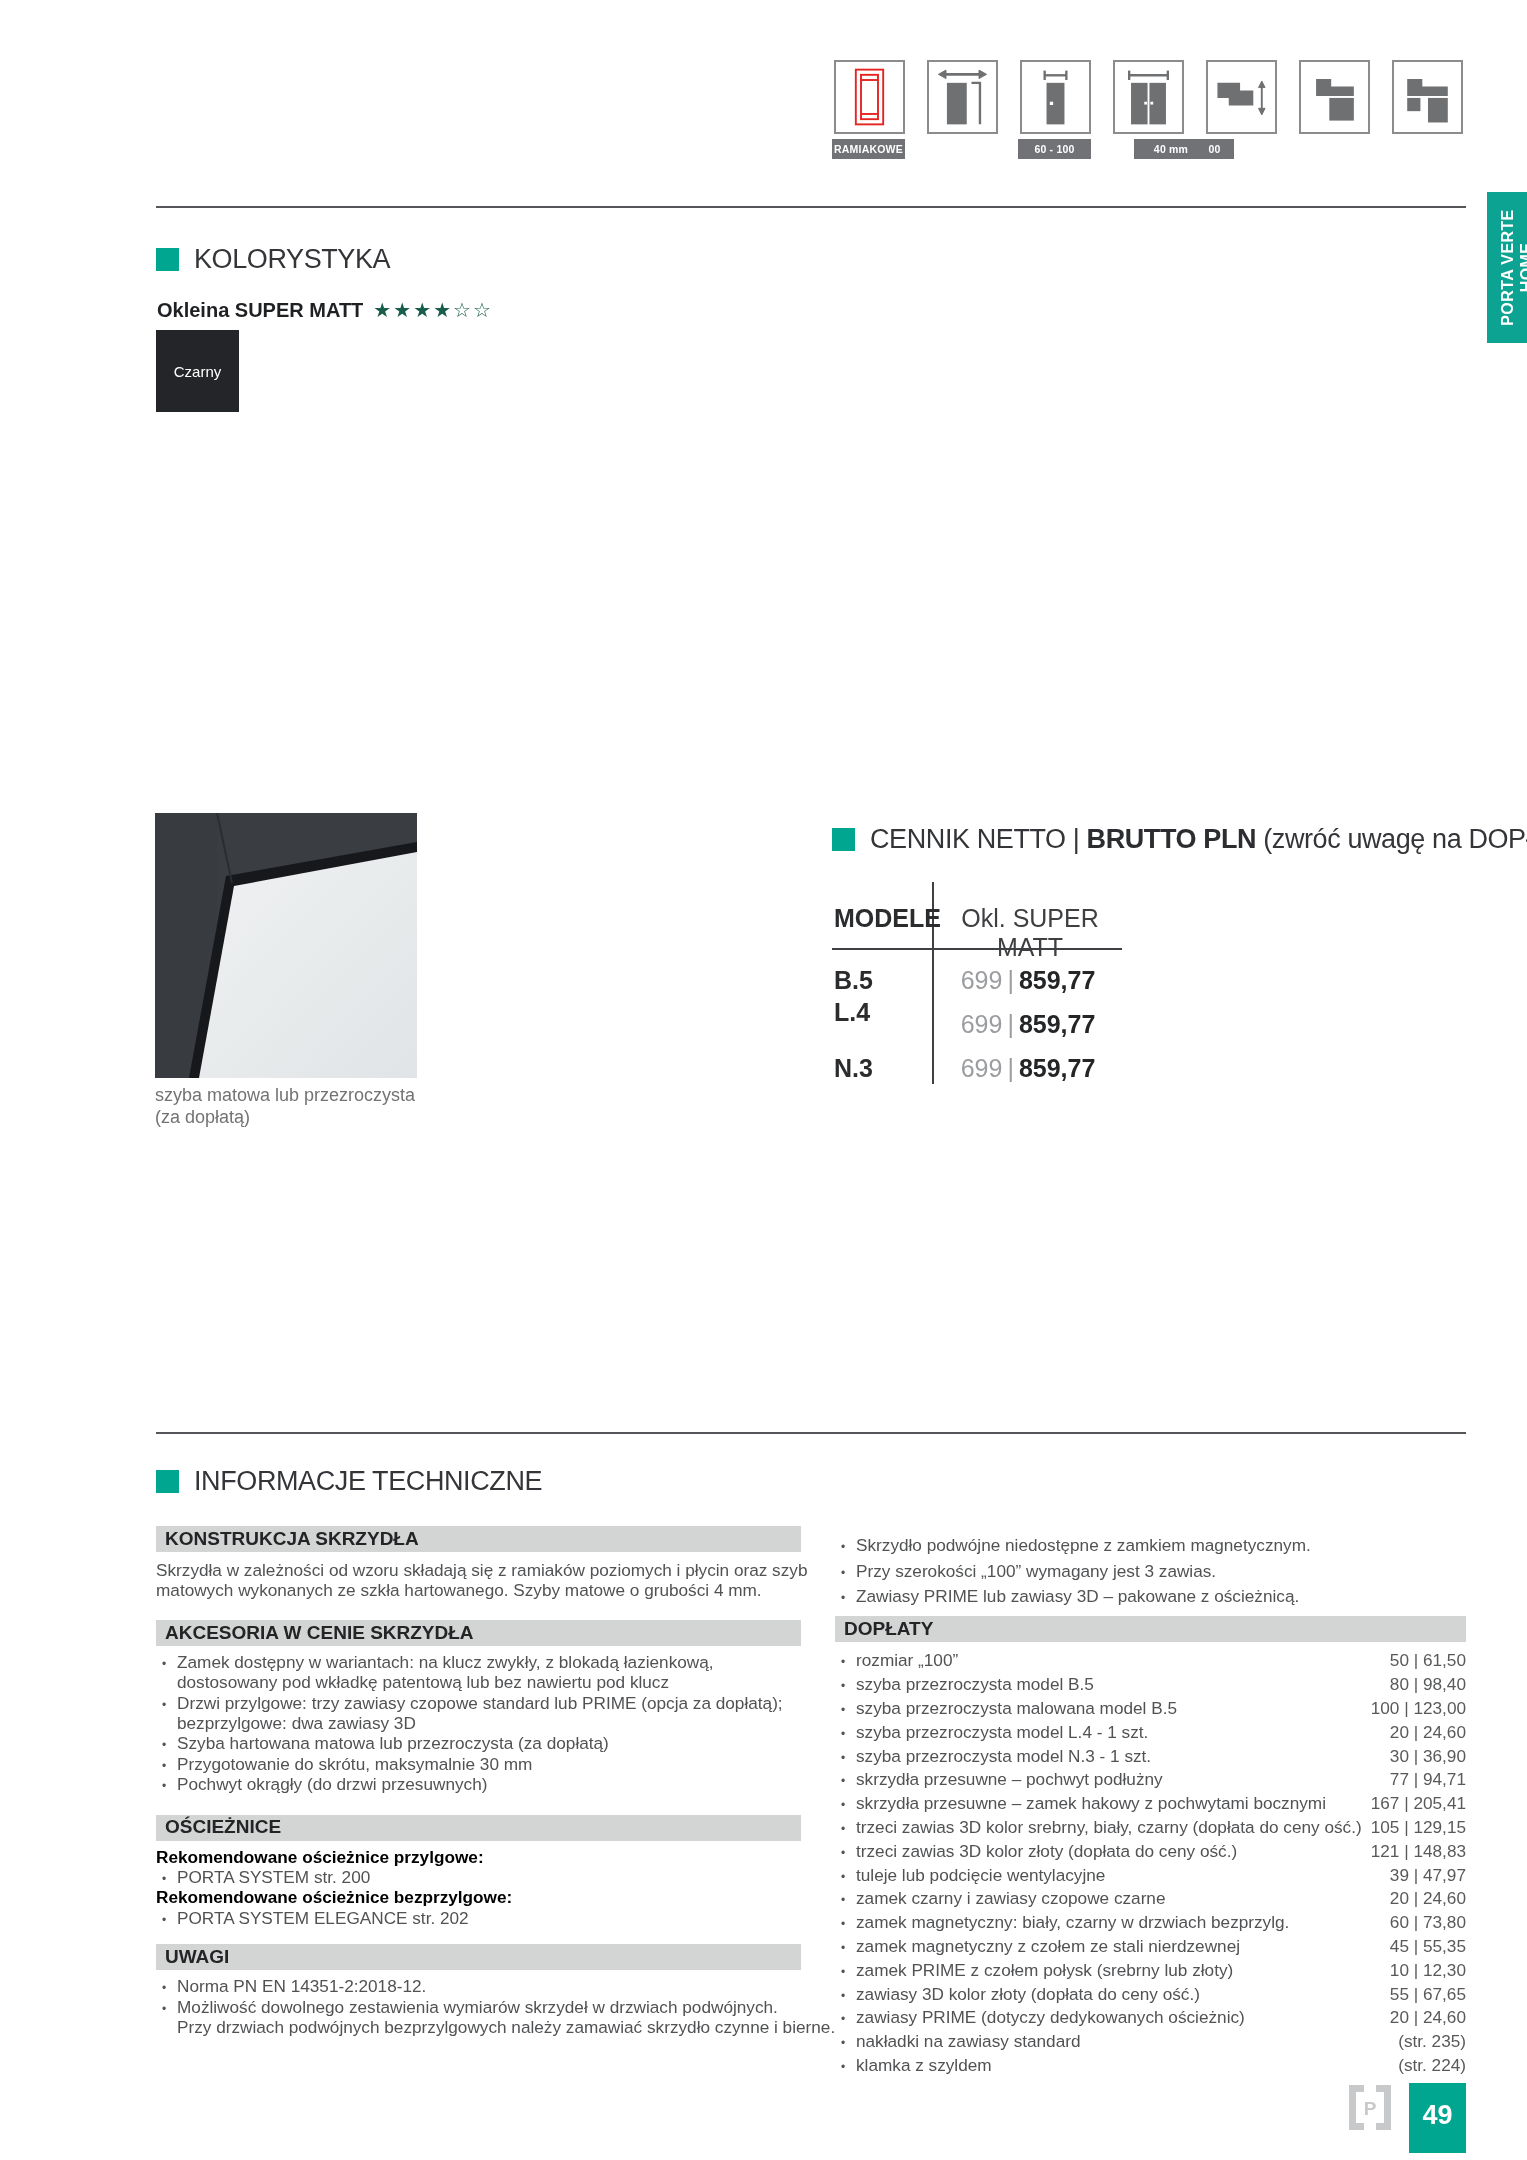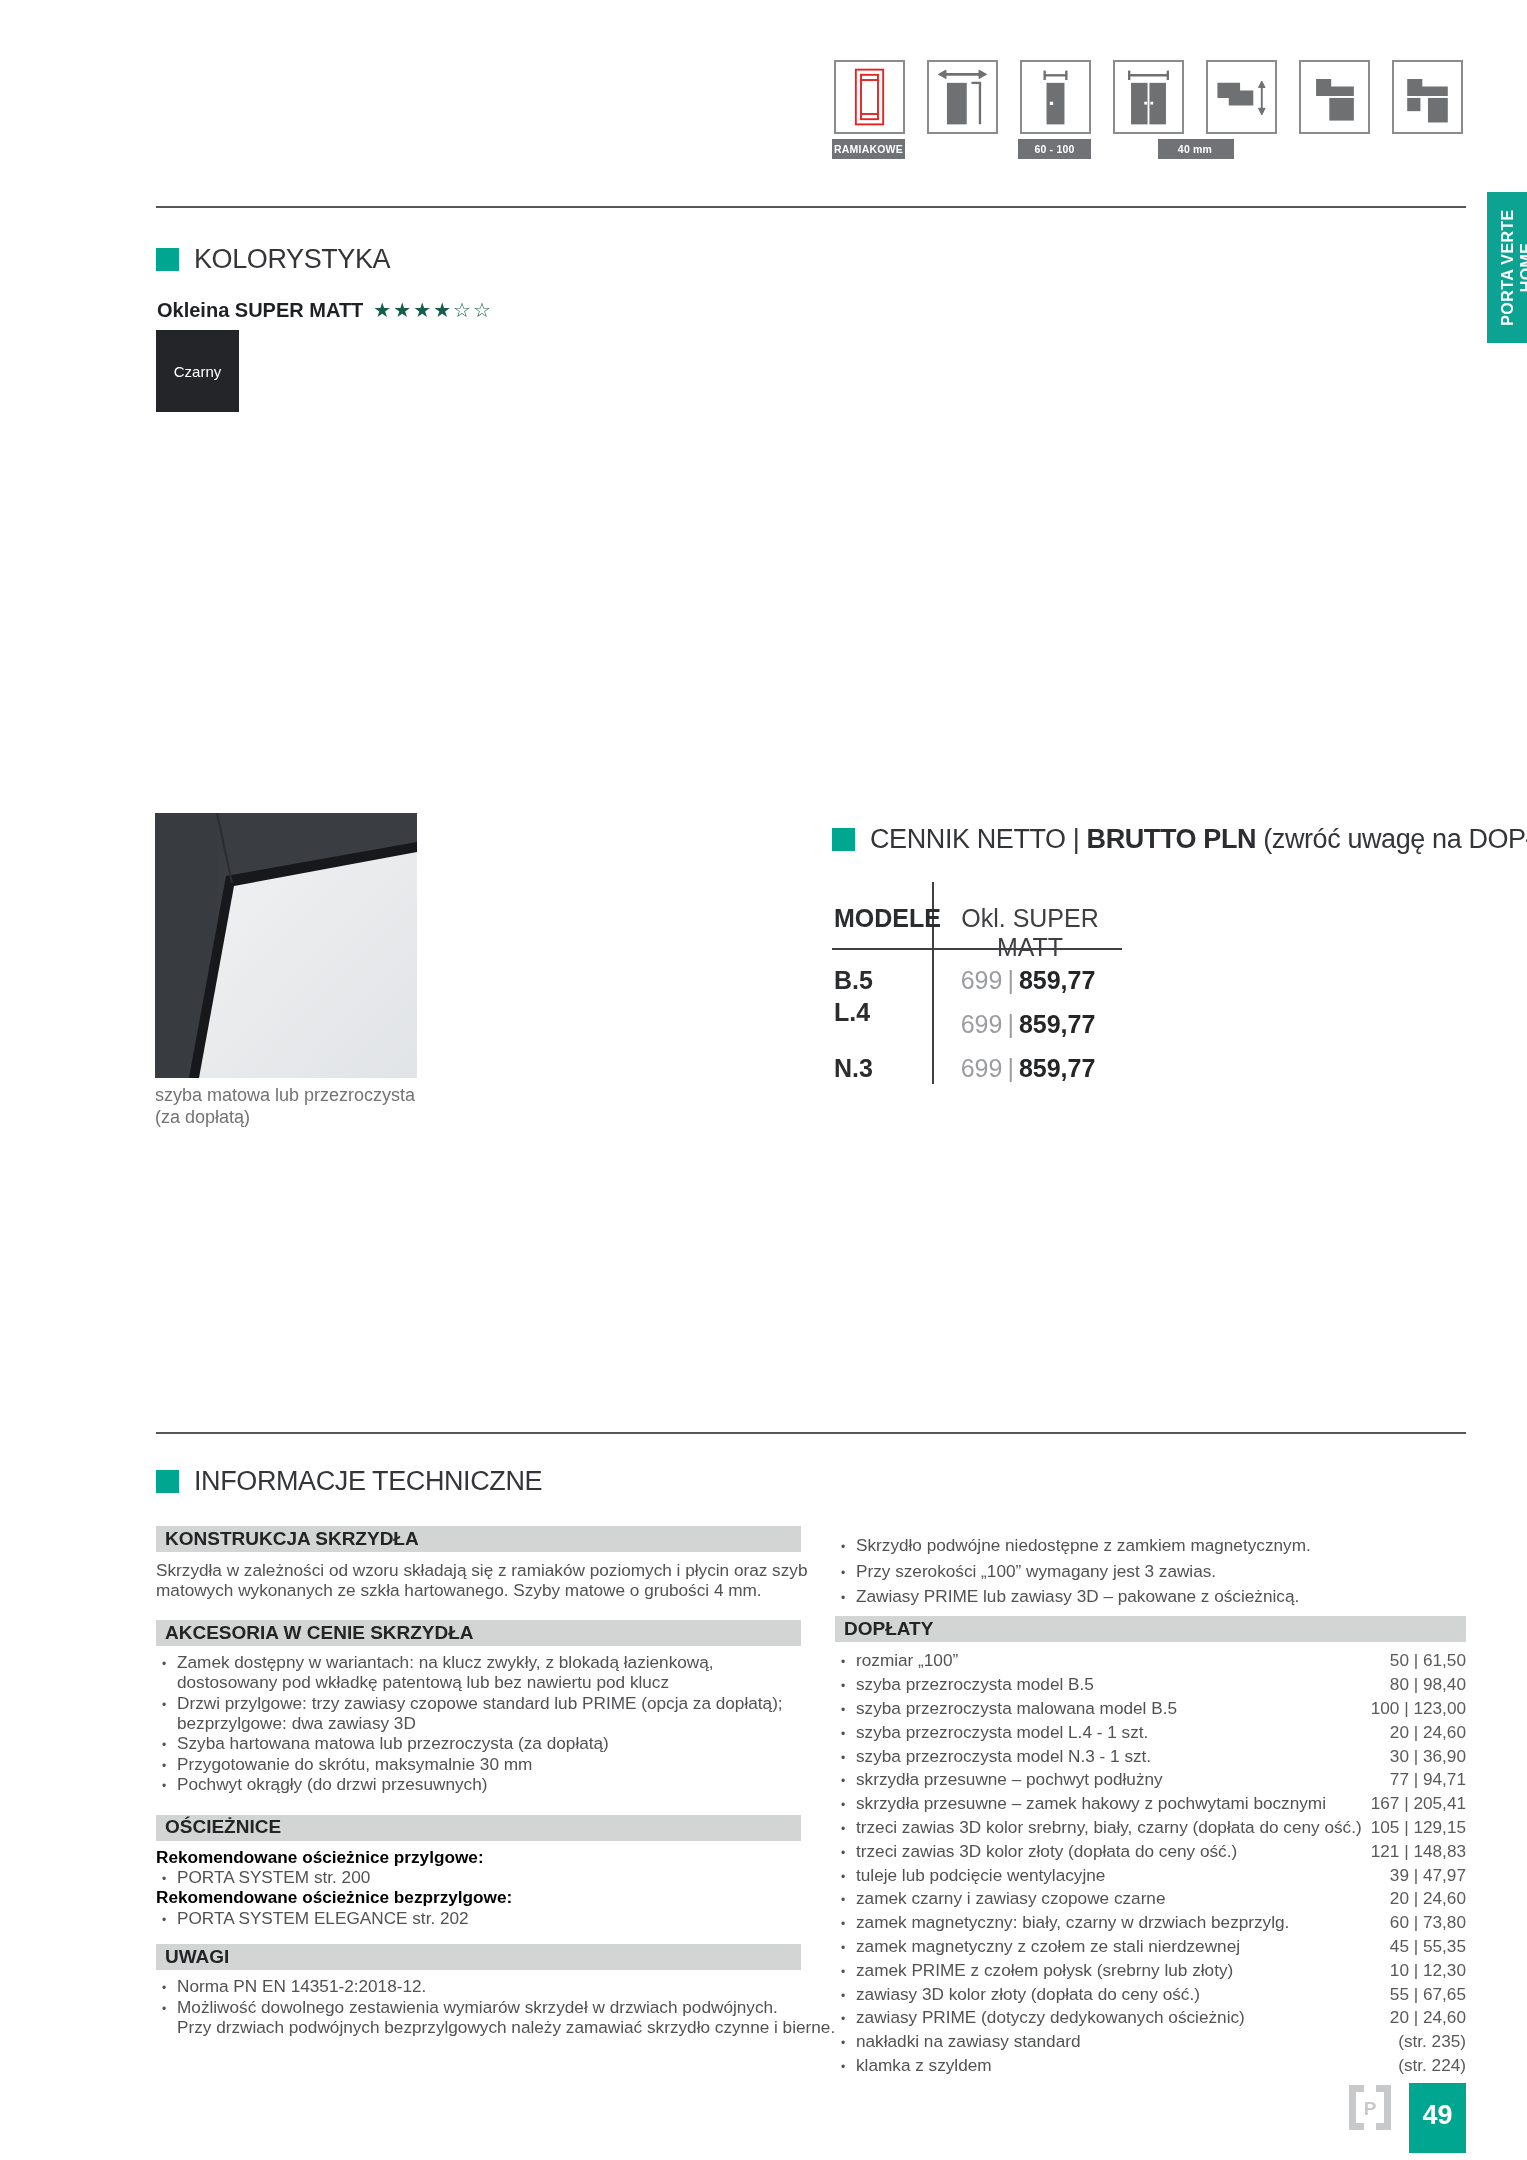--- a/index.html
+++ b/index.html
@@ -126,21 +126,21 @@
       <div class="icon-box" style="left: 1177px;">
         <svg viewBox="0 0 71 74">
           <path d="M10 22 h24 v8 h14 v16 h-26 v-8 h-12 z" fill="#6e7072"></path>
           <g stroke="#6e7072" fill="#6e7072">
             <line x1="57" y1="26" x2="57" y2="50" stroke-width="2"></line>
             <polygon points="57,20 53.5,27 60.5,27"></polygon>
             <polygon points="57,56 53.5,49 60.5,49"></polygon>
           </g>
         </svg>
       </div>
-      <div class="icon-label" style="left: 1129px; width: 74px;">40 mm</div>
+      <div class="icon-label" style="left: 1105px; width: 74px;">40 mm</div>
       <div class="icon-box" style="left: 1270px;">
         <svg viewBox="0 0 71 74">
           <path d="M16 18 h16 v8 h24 v10 h-40 z" fill="#6e7072"></path>
           <rect x="30" y="38" width="26" height="24" fill="#6e7072"></rect>
         </svg>
       </div>
       <div class="icon-box" style="left: 1363px;">
         <svg viewBox="0 0 71 74">
           <path d="M14 18 h16 v8 h27 v10 h-43 z" fill="#6e7072"></path>
           <rect x="36" y="38" width="21" height="26" fill="#6e7072"></rect>

